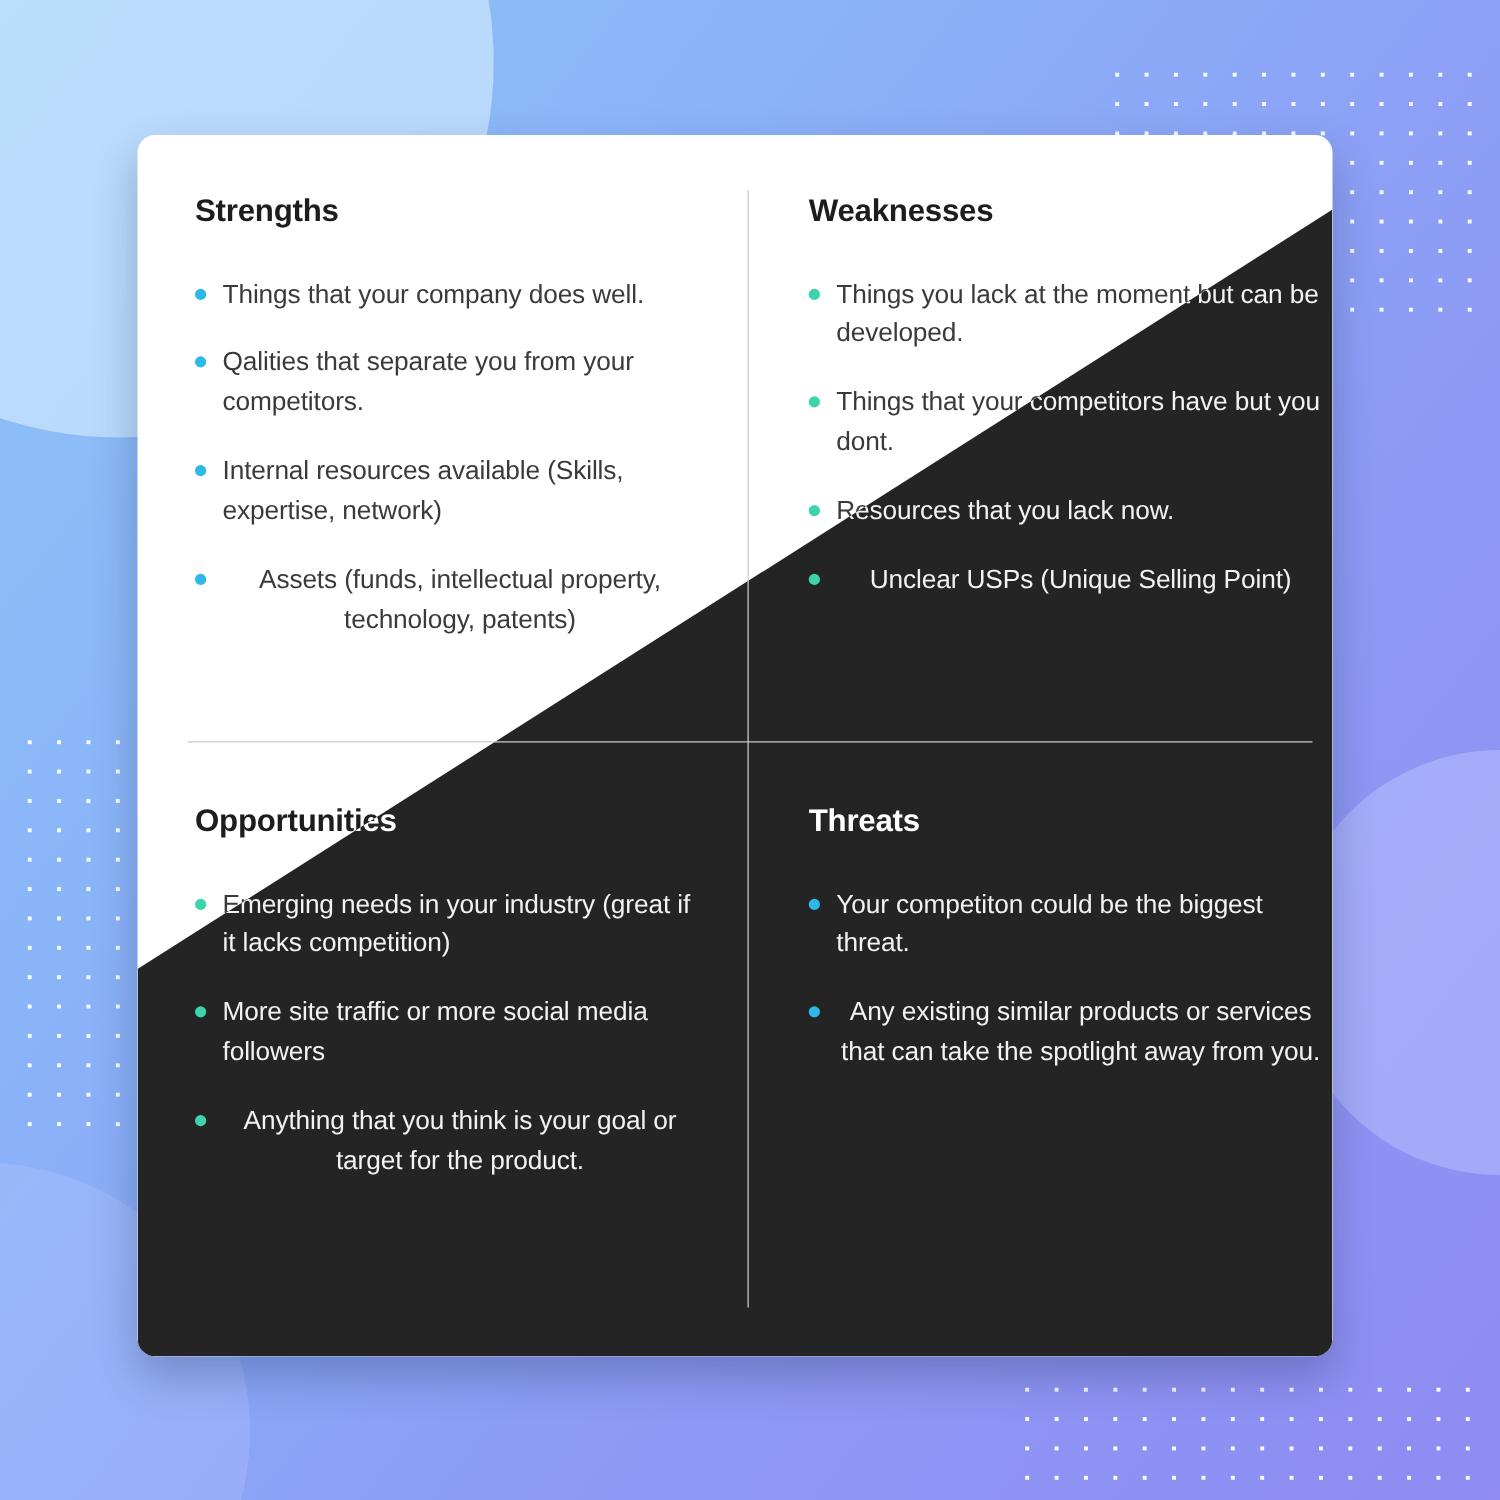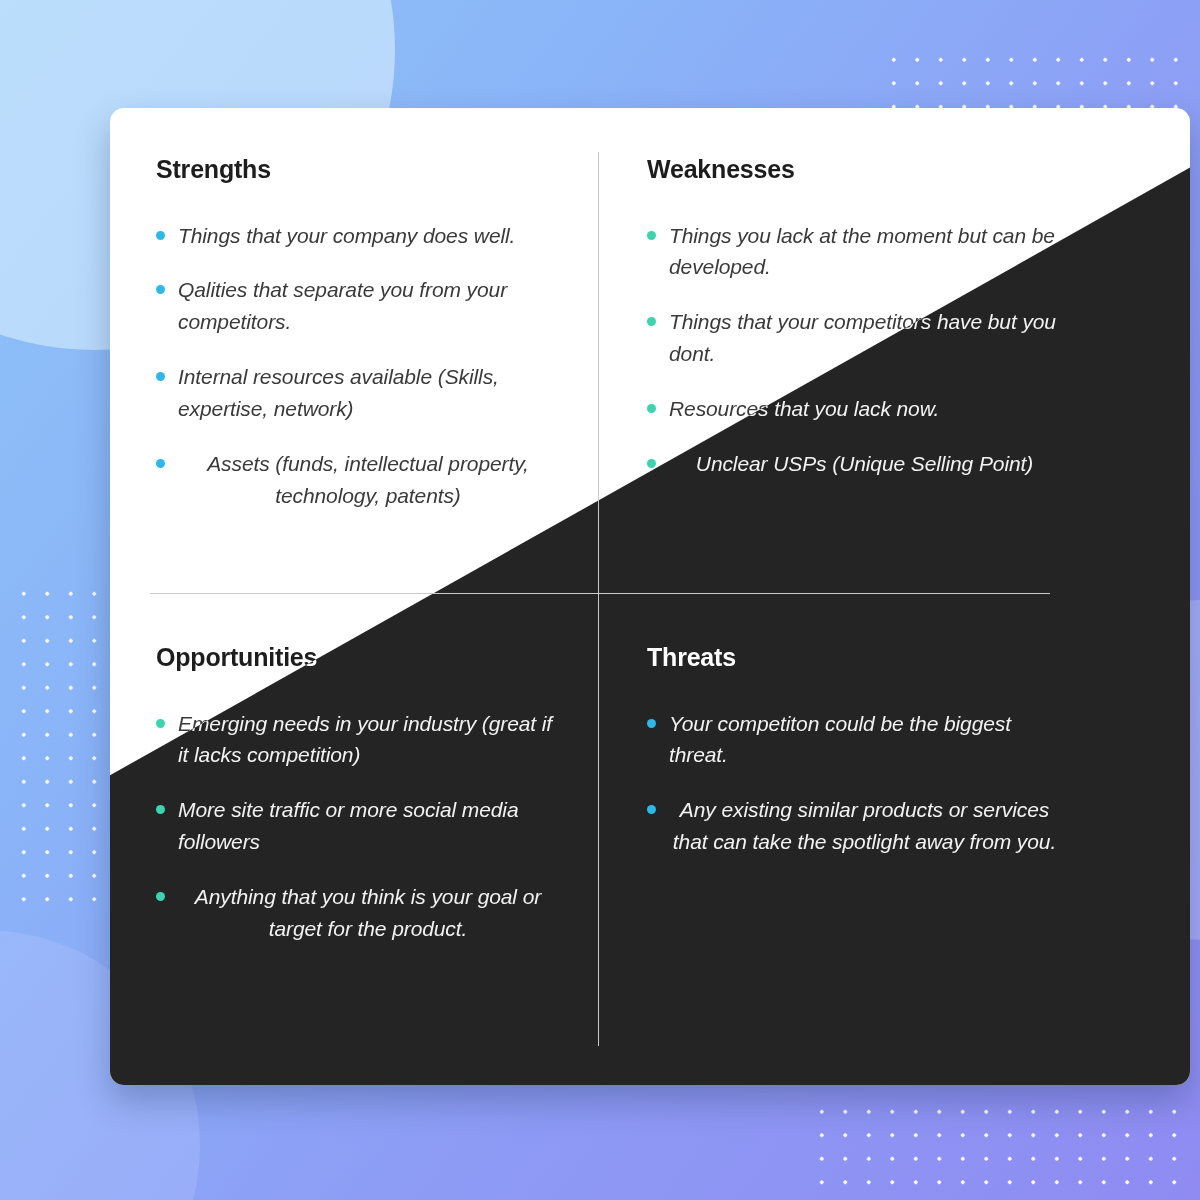--- a/index.html
+++ b/index.html
@@ -72,21 +72,21 @@
     top: 1096px;
     width: 378px;
     height: 104px;
   }
 
   
   #card {
     position: absolute;
     left: 110px;
     top: 108px;
-    width: 1080px;
+    width: 956px;
     height: 977px;
     border-radius: 14px;
     background: #ffffff;
     box-shadow: 0 16px 34px rgba(30, 50, 90, 0.30);
     overflow: hidden;
   }
   
   #card-dark-overlay {
     position: absolute;
     inset: 0;
@@ -140,21 +140,20 @@
     font-size: 25px;
     font-weight: bold;
     letter-spacing: -0.2px;
     margin: 0 0 36px 0;
     line-height: 1.1;
   }
   .q-list {
     list-style: none;
     margin: 0;
     padding: 0;
-    font-style: italic;
   }
   .q-item {
     position: relative;
     padding-left: 22px;
     margin-bottom: 23px;
     font-size: 21px;
     line-height: 1.52;
     letter-spacing: -0.1px;
   }
   .q-item:last-child { margin-bottom: 0; text-align: center; }

